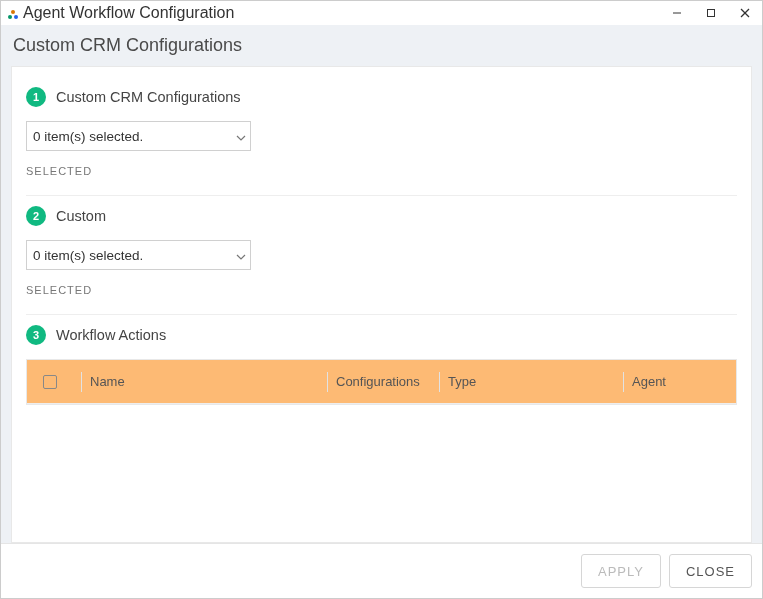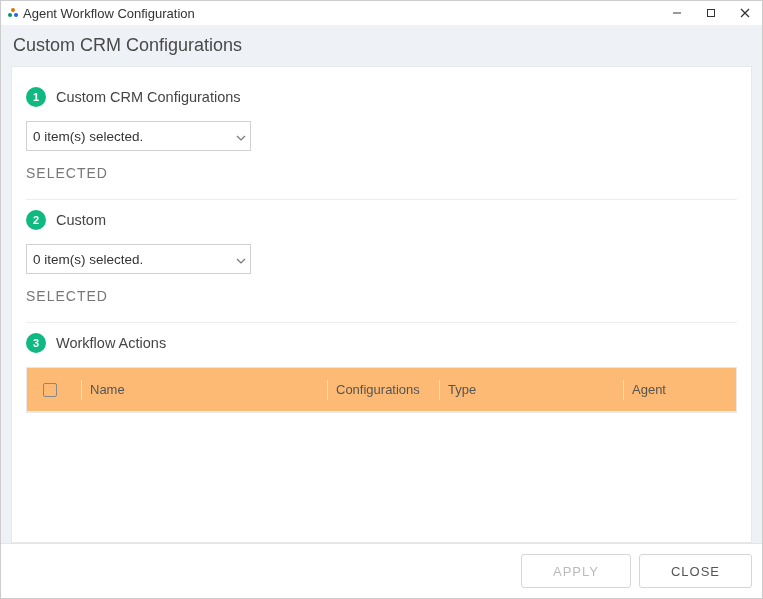--- a/index.html
+++ b/index.html
@@ -1,56 +1,56 @@
 <!DOCTYPE html>
 <html><head>
 <meta charset="utf-8">
 <style>
   * { box-sizing: border-box; margin: 0; padding: 0; }
   html, body { width: 763px; height: 599px; font-family: "Segoe UI", Arial, sans-serif; background: #fff; overflow: hidden; }
   .window { width: 763px; height: 599px; border: 1px solid #ccc; display: flex; flex-direction: column; background: #eef1f5; }
   
-  .titlebar { height: 24px; background: #fff; display: flex; align-items: center; padding-left: 6px; font-size: 13px; color: #333; }
+  .titlebar { height: 24px; background: #fff; display: flex; align-items: center; padding-left: 6px; font-size: 16px; color: #333; }
   .titlebar .logo { width: 12px; height: 12px; margin-right: 4px; display: inline-block; }
   .titlebar .title { flex: 1; }
   .window-controls { display: flex; height: 100%; }
   .win-btn { width: 34px; height: 24px; display: flex; align-items: center; justify-content: center; color: #333; }
   .win-btn svg { display: block; }
   
   .page-header { padding: 10px 12px; font-size: 18px; color: #4a4a4a; font-weight: 400; }
   
   .content-wrap { flex: 1; margin: 0 10px; background: #fff; border: 1px solid #e8e8e8; position: relative; overflow-y: scroll; }
   .content { padding: 10px 14px 20px; }
   .section-hr { border: none; border-top: 1px solid #eee; margin: 14px 0 0; }
   .step { padding: 10px 0 4px; }
   .step-header { display: flex; align-items: center; gap: 10px; margin-bottom: 14px; }
   .step-badge { width: 20px; height: 20px; border-radius: 50%; background: #10b981; color: #fff; font-size: 11px; display: flex; align-items: center; justify-content: center; font-weight: 600; }
   .step-title { font-size: 14.5px; color: #444; }
   .dropdown { display: flex; align-items: center; justify-content: space-between; width: 225px; height: 30px; border: 1px solid #d0d0d0; padding: 0 4px 0 6px; font-size: 13.5px; color: #333; background: #fff; }
   .dropdown .caret { color: #777; }
-  .selected-label { margin-top: 14px; font-size: 14px; letter-spacing: 1px; color: #777; }
+  .selected-label { margin-top: 14px; font-size: 11px; letter-spacing: 1px; color: #777; }
   
   .table { margin-top: 14px; border: 1px solid #e8e8e8; background: #fdba74; }
   .thead { display: flex; align-items: center; height: 44px; border-bottom: 1px solid #eee; font-size: 13px; color: #555; }
   .th-check { width: 46px; display: flex; justify-content: center; }
   .check { width: 14px; height: 14px; border: 1.5px solid #888; border-radius: 2px; display: inline-block; }
   .th { display: flex; align-items: center; height: 100%; padding-left: 8px; }
   .th-sep { border-left: 1px solid #e2e2e2; height: 20px; margin-right: 8px; }
   .th-name { width: 246px; }
   .th-config { width: 112px; }
   .th-type { width: 184px; }
   .th-action { flex: 1; }
   .tbody { height: 190px; display: flex; align-items: center; justify-content: center; color: #666; font-size: 13px; }
   
   .content-wrap::-webkit-scrollbar { width: 14px; }
   .content-wrap::-webkit-scrollbar-track { background: #f1f1f1; }
   .content-wrap::-webkit-scrollbar-thumb { background: #c7c7c7; border-radius: 2px; }
   
   .footer { height: 55px; background: #fff; border-top: 1px solid #e5e5e5; display: flex; align-items: center; justify-content: flex-end; padding-right: 10px; gap: 8px; }
-  .btn { height: 34px; padding: 0 31px; border: 1px solid #d6d6d6; background: #fff; color: #555; font-size: 13px; letter-spacing: 1px; display: flex; align-items: center; border-radius: 3px; }
+  .btn { height: 34px; padding: 0 16px; border: 1px solid #d6d6d6; background: #fff; color: #555; font-size: 13px; letter-spacing: 1px; display: flex; align-items: center; border-radius: 3px; }
   .btn.disabled { color: #bbb; }
 </style>
 </head>
 <body>
 
 <div class="window">
   <div class="titlebar">
     <span class="logo">
       <svg viewBox="0 0 12 12" width="12" height="12">
           <circle cx="6" cy="3" r="2" fill="#d97706"></circle>

